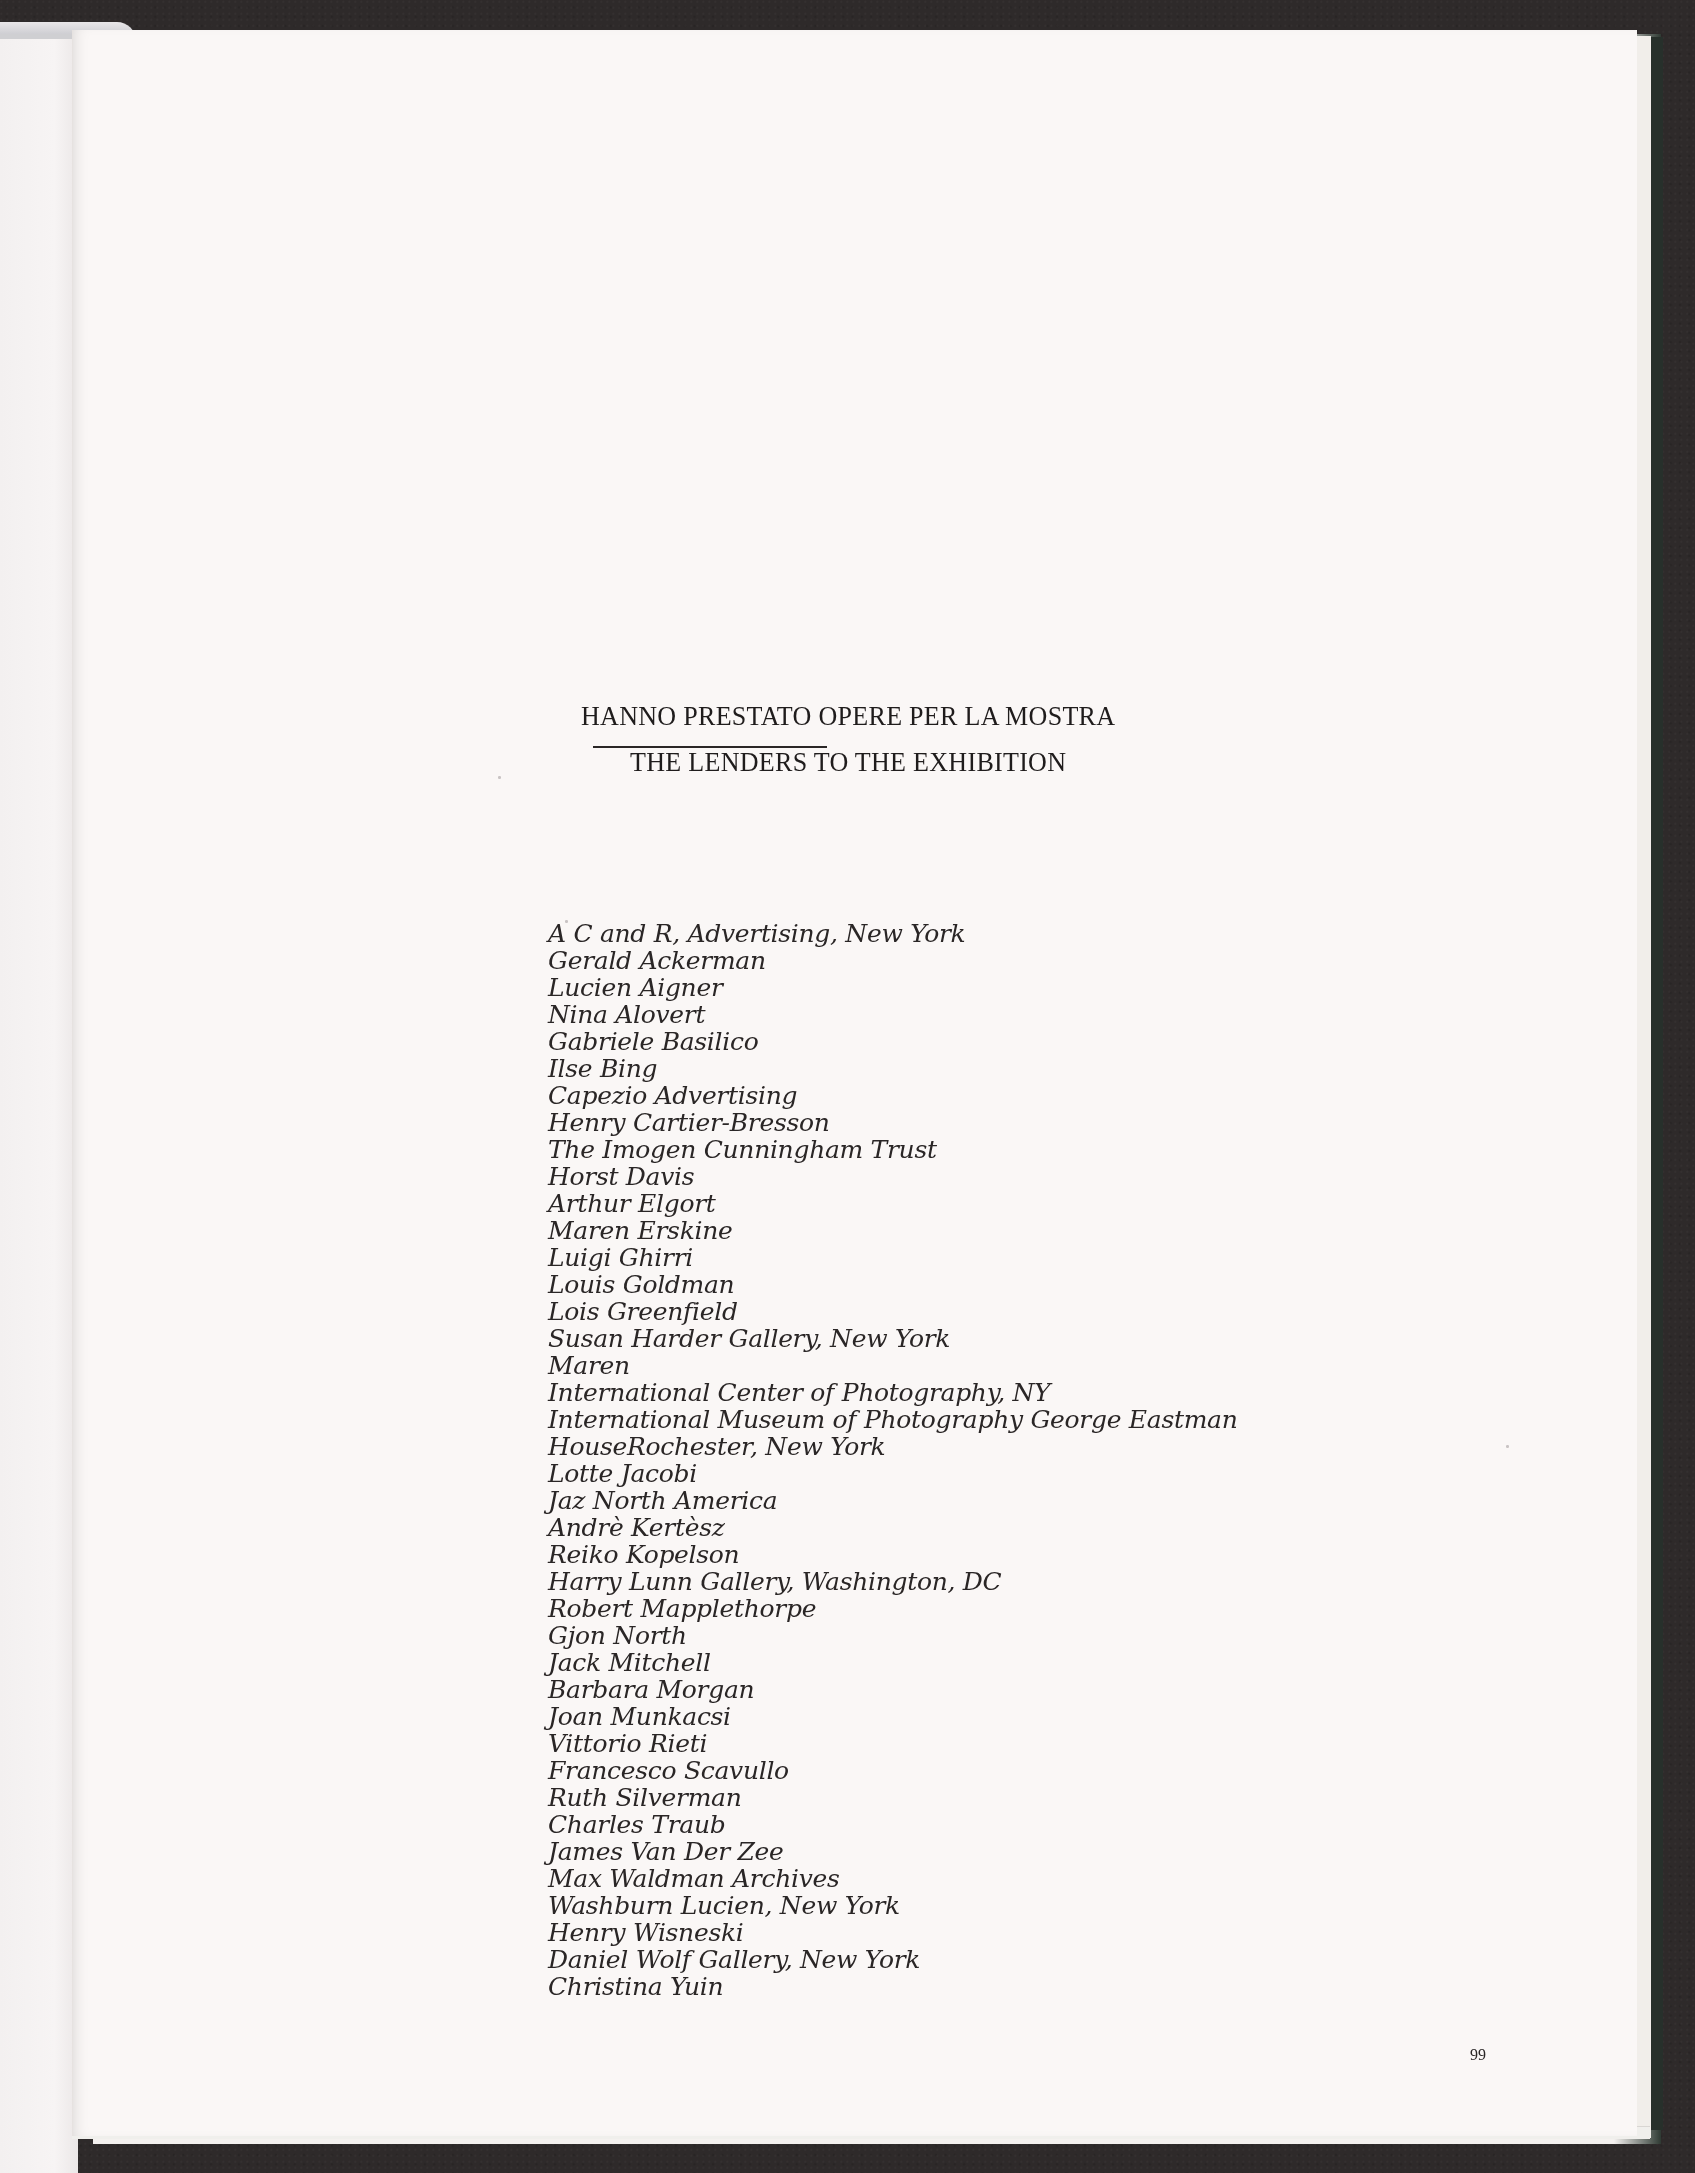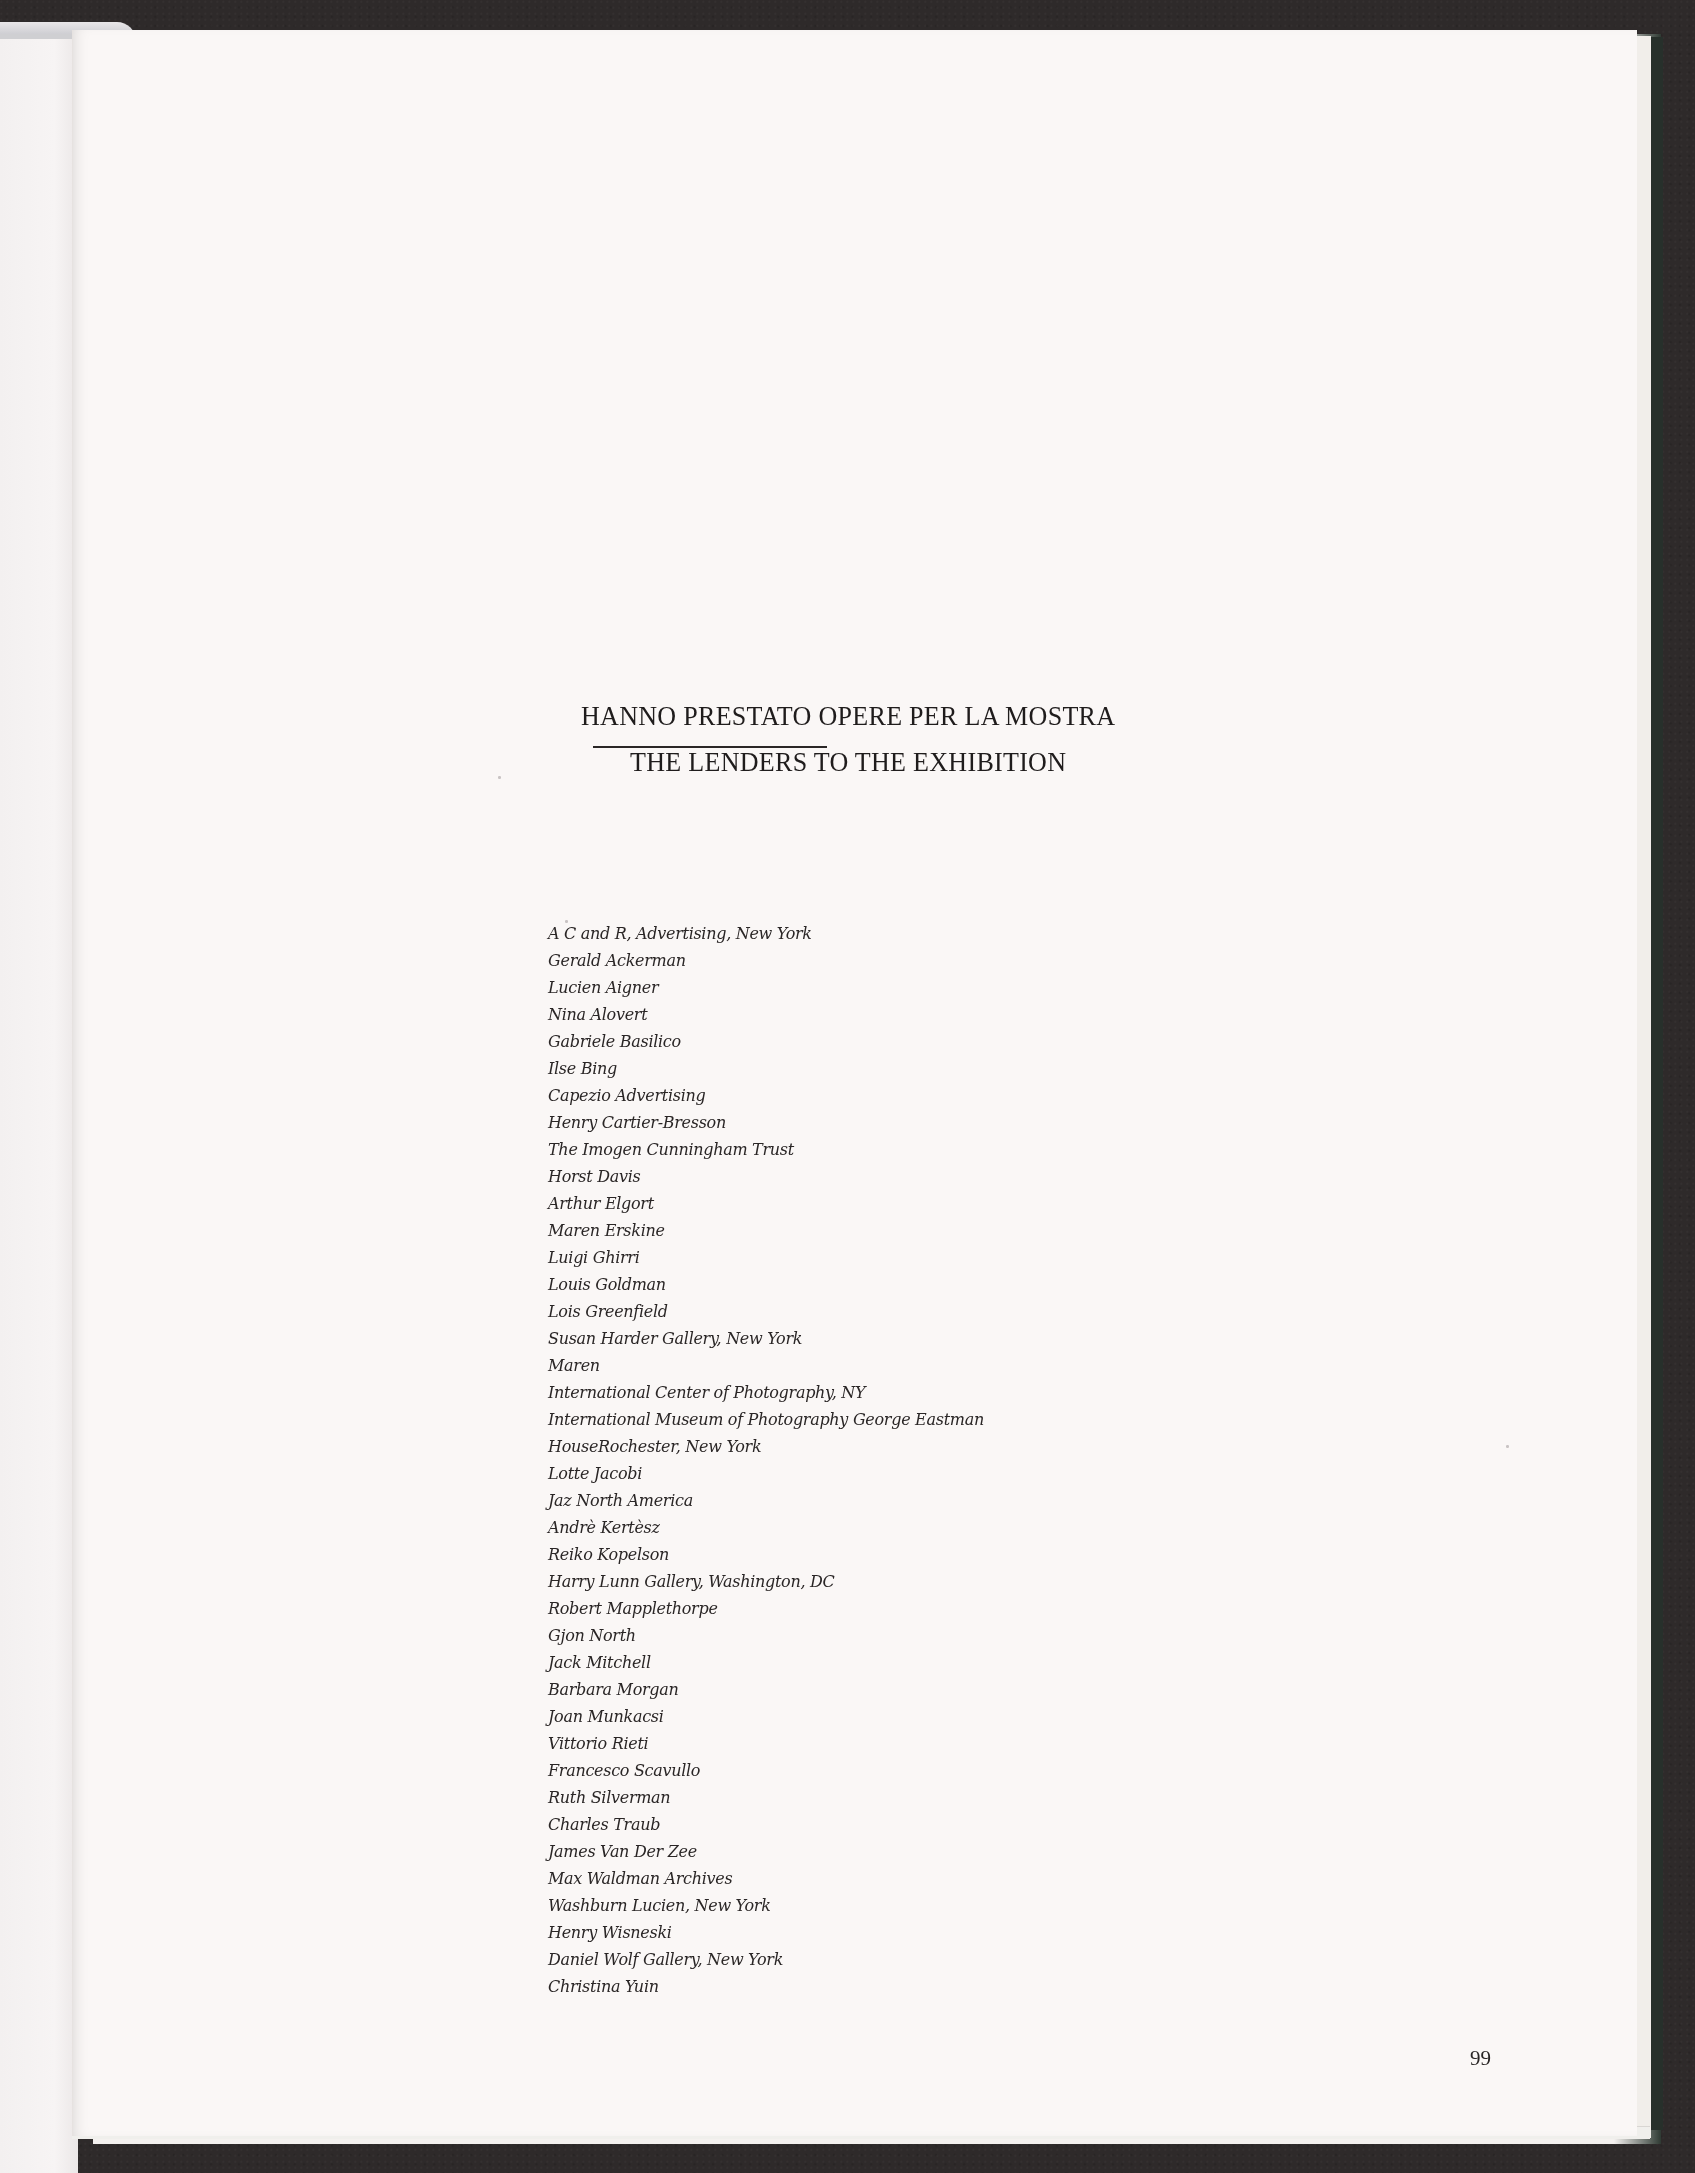--- a/index.html
+++ b/index.html
@@ -110,33 +110,33 @@
     position: absolute;
     left: 548px;
     top: 920px;
     margin: 0;
     padding: 0;
     list-style: none;
   }
   .lenders-list li {
     font-family: "DejaVu Serif", serif;
     font-style: italic;
-    font-size: 16px;
+    font-size: 25px;
     line-height: 27px;
     height: 27px;
     color: #2a2626;
     white-space: nowrap;
     letter-spacing: -0.3px;
   }
   .page-number {
     position: absolute;
     left: 1470px;
     top: 2046px;
     font-family: "Liberation Serif", serif;
-    font-size: 21px;
+    font-size: 16px;
     color: #2a2626;
   }
   .speck {
     position: absolute;
     width: 2.5px;
     height: 2.5px;
     border-radius: 50%;
     background: #c9c4c4;
   }
 </style>

